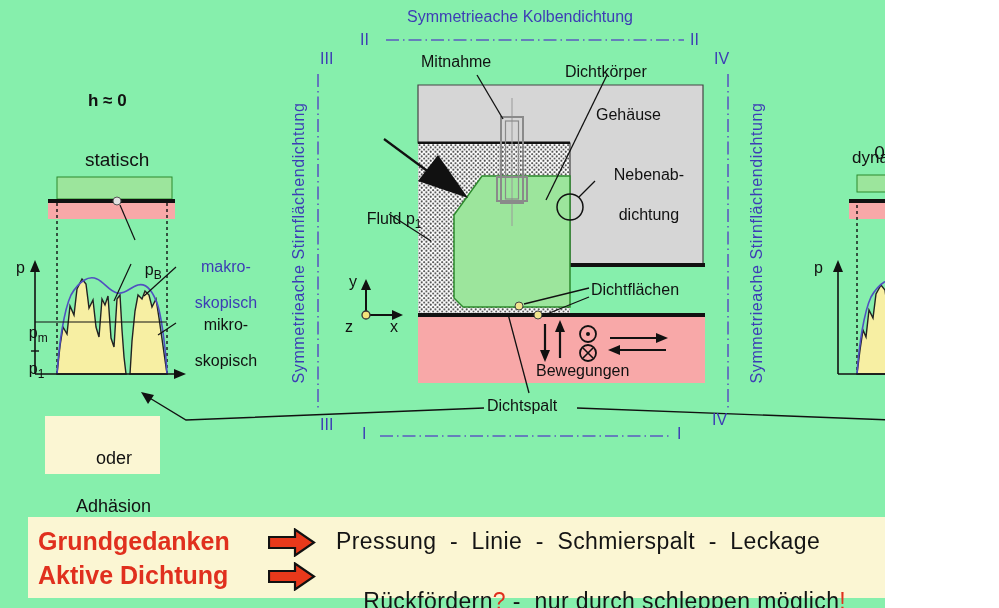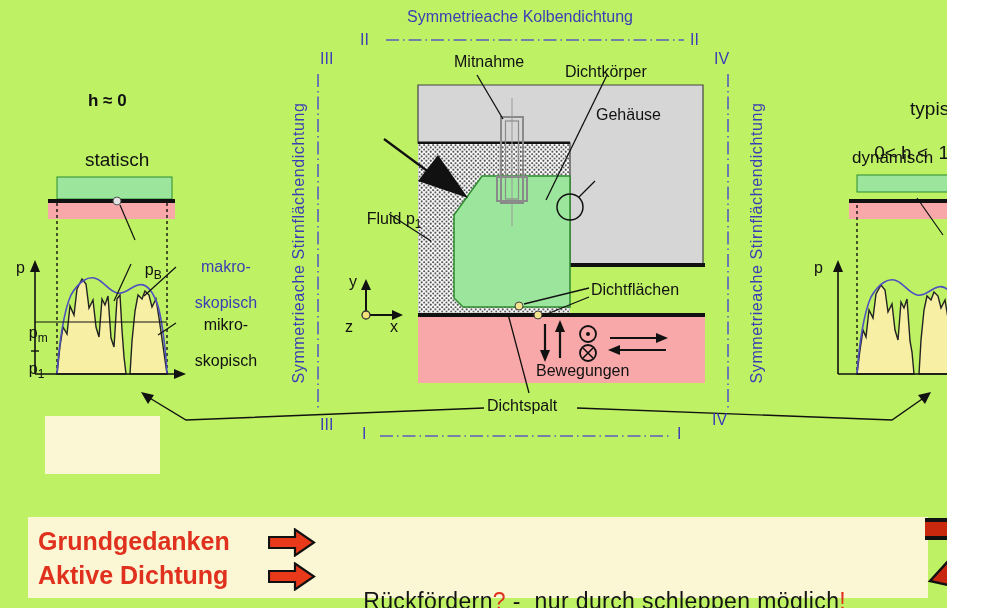--- a/index.html
+++ b/index.html
@@ -1,17 +1,17 @@
 <!DOCTYPE html>
 <html><head>
 <meta charset="utf-8">
 <style>
   html,body{margin:0;padding:0;background:#fff;}
-  #stage{position:relative;width:947px;height:608px;background:#bef264;overflow:hidden;
-         font-family:"Liberation Sans",sans-serif;}
+  #stage{position:relative;width:869px;height:608px;background:#86efac;overflow:hidden;
+         font-family:"Liberation Sans",sans-serif;padding-left:16px;}
   svg{position:absolute;left:0;top:0;}
   .lbl{position:absolute;font:16px/20px "Liberation Sans",sans-serif;color:#111;white-space:pre;text-align:center;}
   .blue{color:#3d3db5;}
   .b{font-weight:bold;}
   .sub{font-size:12px;vertical-align:-4px;}
   .rot{position:absolute;transform:translate(-50%,-50%) rotate(-90deg);white-space:nowrap;
        font:16px "Liberation Sans",sans-serif;color:#3d3db5;letter-spacing:0.6px;}
   .notebox{position:absolute;background:#fbf6d3;}
   .sum-label{position:absolute;font:bold 25px/28px "Liberation Sans",sans-serif;color:#e0301e;white-space:pre;}
   .sum-text{position:absolute;font:23px/27px "Liberation Sans",sans-serif;color:#141414;white-space:pre;letter-spacing:0.4px;}
@@ -169,23 +169,27 @@
   <div class="rot" style="left:757px;top:243px;">Symmetrieache Stirnflächendichtung</div>
   <div class="lbl blue" style="left:360px;top:30px;">II</div>
   <div class="lbl blue" style="left:690px;top:30px;">II</div>
   <div class="lbl blue" style="left:320px;top:49px;">III</div>
   <div class="lbl blue" style="left:320px;top:415px;">III</div>
   <div class="lbl blue" style="left:714px;top:49px;">IV</div>
   <div class="lbl blue" style="left:712px;top:410px;">IV</div>
   <div class="lbl blue" style="left:362px;top:424px;">I</div>
   <div class="lbl blue" style="left:677px;top:424px;">I</div>
 
-  <div class="lbl" style="left:421px;top:52px;margin-left:33px;">Mitnahme</div>
+  <div class="lbl" style="left:421px;top:52px;">Mitnahme</div>
   <div class="lbl" style="left:565px;top:62px;">Dichtkörper</div>
   <div class="lbl" style="left:596px;top:105px;">Gehäuse</div>
+  <div class="lbl" style="left:596px;top:145px;">
+    <span>Nebenab-</span><br>
+    <span>dichtung</span>
+  </div>
   <div class="lbl" style="left:349px;top:189px;">
     <span>Fluid p</span><span class="sub">1</span>
   </div>
   <div class="lbl" style="left:591px;top:280px;">Dichtflächen</div>
   <div class="lbl" style="left:536px;top:361px;">Bewegungen</div>
   <div class="lbl" style="left:487px;top:396px;">Dichtspalt</div>
   <div class="lbl" style="left:349px;top:272px;">y</div>
   <div class="lbl" style="left:390px;top:317px;">x</div>
   <div class="lbl" style="left:345px;top:317px;">z</div>
 
@@ -213,29 +217,34 @@
   <div class="lbl" style="left:853px;top:76px;font-size:19px;line-height:22px;">
     <span style="margin-left:24px;">typisch</span><br>
     <span>0&lt; h &lt;  1 µm</span>
   </div>
   <div class="lbl" style="left:852px;top:148px;font-size:17px;">dynamisch</div>
   <div class="lbl" style="left:935px;top:235px;">
     <span>p</span><span class="sub">F</span>
   </div>
   <div class="lbl" style="left:814px;top:258px;">p</div>
 
+  <div class="lbl" style="left:57px;top:422px;font-size:18px;line-height:24px;">
+    <span>oder</span><br>
+    <span>Adhäsion</span>
+  </div>
 
   <div class="sum-label" style="left:38px;top:527px;">Grundgedanken</div>
   <div class="sum-label" style="left:38px;top:561px;">Aktive Dichtung</div>
   <svg width="48" height="29" style="left:268px;top:528px;">
     <polygon points="1,9 27,9 27,1.5 46,14.5 27,27.5 27,20 1,20" fill="#e8391b" stroke="#111" stroke-width="2.2"></polygon>
   </svg>
   <svg width="48" height="29" style="left:268px;top:562px;">
     <polygon points="1,9 27,9 27,1.5 46,14.5 27,27.5 27,20 1,20" fill="#e8391b" stroke="#111" stroke-width="2.2"></polygon>
   </svg>
+  <div class="sum-text" style="left:336px;top:528px;">Pressung  -  Linie  -  Schmierspalt  -  Leckage</div>
   <div class="sum-text" style="left:336px;top:561px;">
     <span>Rückfördern</span><span class="redch">?</span><span> -  nur durch schleppen möglich</span><span class="redch">!</span>
   </div>
 
   <svg width="75" height="100" style="left:922px;top:503px;">
     <path d="M3,26 H33 A17,17 0 0 1 33,60 H26" fill="none" stroke="#111" stroke-width="22"></path>
     <path d="M3,26 H33 A17,17 0 0 1 33,60 H26" fill="none" stroke="#c8290e" stroke-width="14"></path>
     <polygon points="8,78 29,55 40,85" fill="#c8290e" stroke="#111" stroke-width="2.5"></polygon>
   </svg>
 

